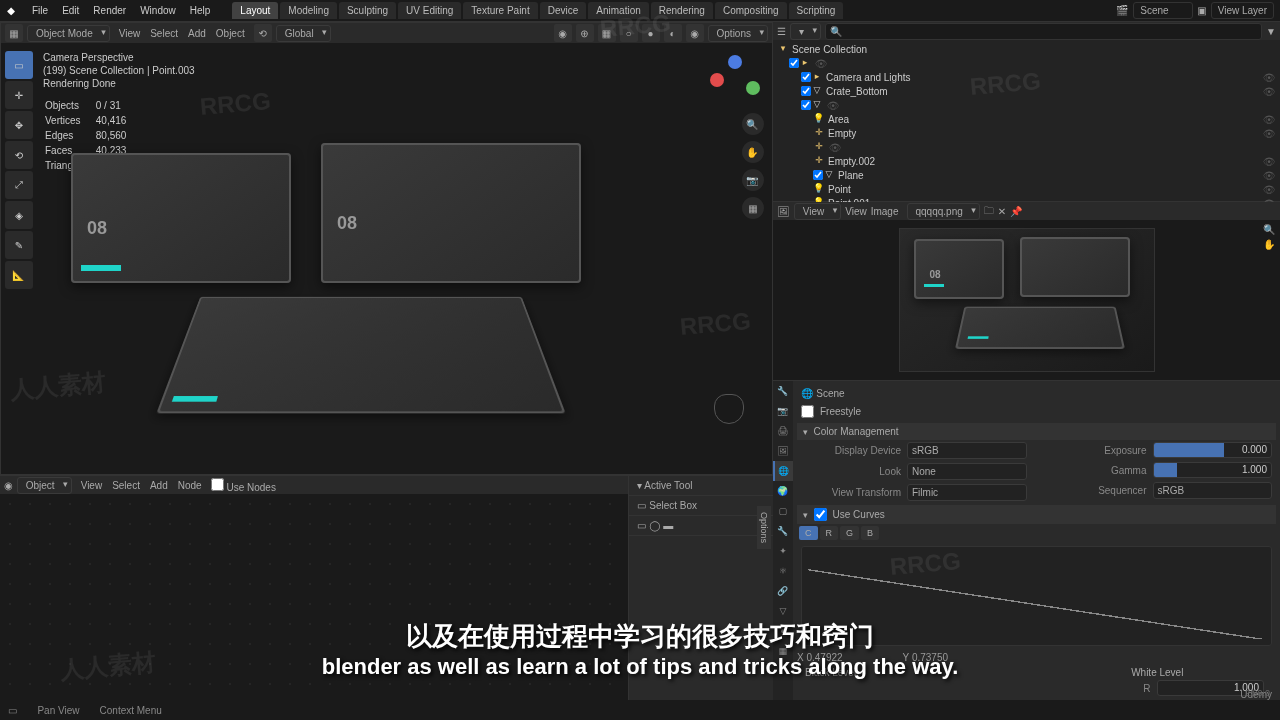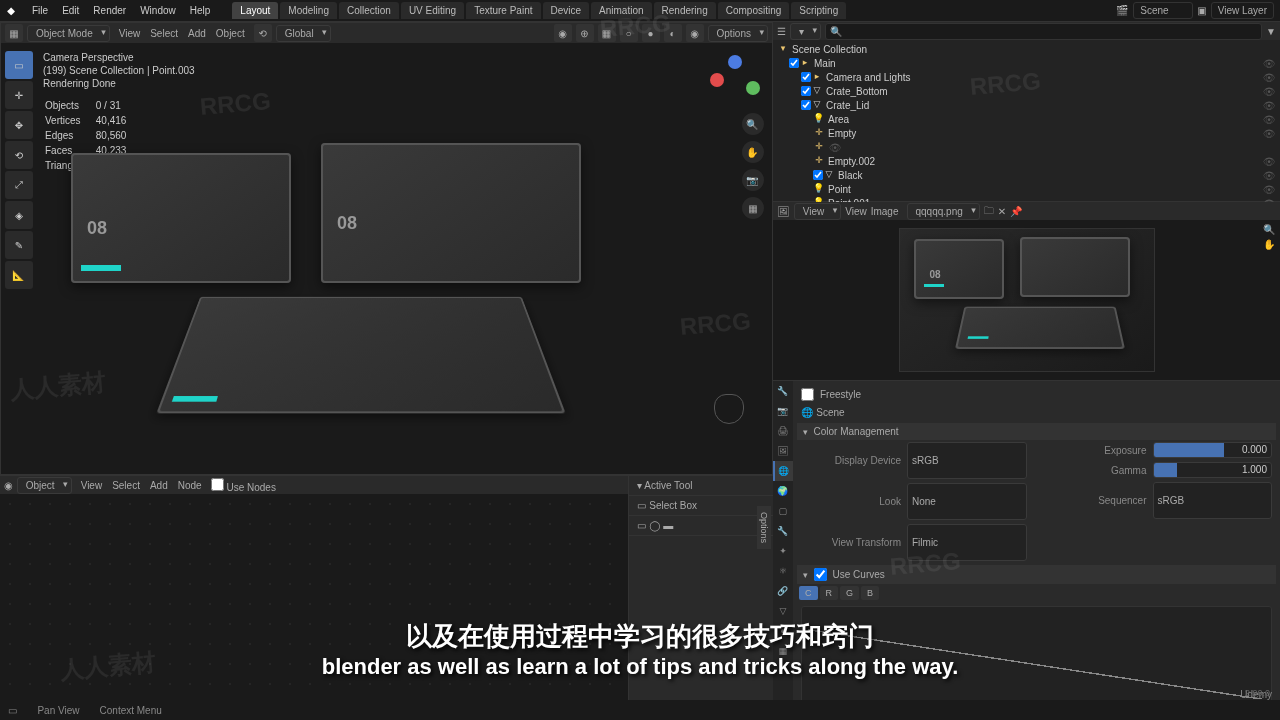--- a/index.html
+++ b/index.html
@@ -70,21 +70,21 @@
 .props-tabs { width: 20px; background: #232323; display: flex; flex-direction: column; }
 .props-tabs .pt { width: 20px; height: 20px; display: flex; align-items: center; justify-content: center; font-size: 9px; color: #888; }
 .props-tabs .pt.active { background: #3a3a3a; border-left: 2px solid #4772b3; }
 .props-body { flex: 1; padding: 4px; overflow: hidden; }
 .props-body .hdr-row { display: flex; align-items: center; padding: 3px 4px; gap: 6px; }
 .props-body .panel { margin: 2px 0; }
 .props-body .panel-hdr { background: #333; padding: 3px 6px; display: flex; align-items: center; gap: 6px; }
 .props-body .panel-hdr::before { content: "▾"; font-size: 9px; }
 .props-body .row { display: flex; align-items: center; padding: 2px 4px; gap: 6px; }
 .props-body .row .lbl { width: 100px; text-align: right; color: #888; }
-.props-body .row .val { flex: 1; background: #222; border: 1px solid #3a3a3a; padding: 12px 4px; border-radius: 3px; position: relative; }
+.props-body .row .val { flex: 1; background: #222; border: 1px solid #3a3a3a; padding: 2px 4px; border-radius: 3px; position: relative; }
 .props-body .row .slider { flex: 1; background: #222; border: 1px solid #3a3a3a; border-radius: 3px; position: relative; height: 16px; overflow: hidden; }
 .props-body .row .slider .fill { position: absolute; left: 0; top: 0; bottom: 0; background: #4772b3; }
 .props-body .row .slider .num { position: absolute; right: 4px; top: 1px; color: #ccc; }
 .curve-ed { height: 100px; background: #222; border: 1px solid #333; margin: 4px; position: relative; border-radius: 3px; }
 .curve-tabs { display: flex; gap: 2px; padding: 2px; }
 .curve-tabs span { padding: 2px 6px; background: #333; border-radius: 2px; font-size: 9px; }
 .curve-tabs span.active { background: #4772b3; }
 .curve-line { position: absolute; left: 6px; right: 6px; bottom: 6px; top: 22px; }
 .curve-line::after { content: ""; position: absolute; left: 0; bottom: 0; right: 0; top: 0; background: linear-gradient(to top right, transparent 49%, #888 49%, #888 50%, transparent 50%); }
 .footer { position: absolute; bottom: 0; left: 0; right: 0; height: 20px; background: #1a1a1a; display: flex; align-items: center; padding: 0 8px; gap: 20px; color: #888; }
@@ -104,21 +104,21 @@
   <div class="menu" id="top-menu">
       <span>File</span>
       <span>Edit</span>
       <span>Render</span>
       <span>Window</span>
       <span>Help</span>
     </div>
   <div class="tabs" id="workspace-tabs">
       <span class="active">Layout</span>
       <span>Modeling</span>
-      <span>Collection</span>
+      <span>Sculpting</span>
       <span>UV Editing</span>
       <span>Texture Paint</span>
       <span>Device</span>
       <span>Animation</span>
       <span>Rendering</span>
       <span>Compositing</span>
       <span>Scripting</span>
     </div>
   <div class="right">
     <span>🎬</span>
@@ -244,42 +244,40 @@
       </div>
       <div class="out-tree" id="out-tree">
           <div class="out-row">
             <span class="ic">▾</span>
             <span class="nm">Scene Collection</span>
           </div>
           <div class="out-row">
             <span class="indent" style="width:12px"></span>
             <input type="checkbox" checked="" style="width: 10px; height: 10px;">
             <span class="ic coll">▸</span>
-            <span class="nm">Main</span>
             <span class="vis">👁</span>
           </div>
           <div class="out-row">
             <span class="indent" style="width:24px"></span>
             <input type="checkbox" checked="" style="width: 10px; height: 10px;">
             <span class="ic coll">▸</span>
             <span class="nm">Camera and Lights</span>
             <span class="vis">👁</span>
           </div>
           <div class="out-row">
             <span class="indent" style="width:24px"></span>
             <input type="checkbox" checked="" style="width: 10px; height: 10px;">
             <span class="ic mesh">▽</span>
             <span class="nm">Crate_Bottom</span>
             <span class="vis">👁</span>
           </div>
           <div class="out-row">
             <span class="indent" style="width:24px"></span>
             <input type="checkbox" checked="" style="width: 10px; height: 10px;">
             <span class="ic mesh">▽</span>
-            <span class="nm">Crate_Lid</span>
             <span class="vis">👁</span>
           </div>
           <div class="out-row">
             <span class="indent" style="width:36px"></span>
             <span class="ic light">💡</span>
             <span class="nm">Area</span>
             <span class="vis">👁</span>
           </div>
           <div class="out-row">
             <span class="indent" style="width:36px"></span>
@@ -295,21 +293,21 @@
           <div class="out-row">
             <span class="indent" style="width:36px"></span>
             <span class="ic empty">✛</span>
             <span class="nm">Empty.002</span>
             <span class="vis">👁</span>
           </div>
           <div class="out-row">
             <span class="indent" style="width:36px"></span>
             <input type="checkbox" checked="" style="width: 10px; height: 10px;">
             <span class="ic mesh">▽</span>
-            <span class="nm">Black</span>
+            <span class="nm">Plane</span>
             <span class="vis">👁</span>
           </div>
           <div class="out-row">
             <span class="indent" style="width:36px"></span>
             <span class="ic light">💡</span>
             <span class="nm">Point</span>
             <span class="vis">👁</span>
           </div>
           <div class="out-row">
             <span class="indent" style="width:36px"></span>
@@ -362,25 +360,25 @@
         <div class="pt">🔧</div>
         <div class="pt">✦</div>
         <div class="pt">⚛</div>
         <div class="pt">🔗</div>
         <div class="pt">▽</div>
         <div class="pt">●</div>
         <div class="pt">▦</div>
       </div>
       <div class="props-body">
         <div class="hdr-row">
+            <span>🌐 <span>Scene</span></span>
+          </div>
+        <div class="hdr-row">
             <input type="checkbox" style=""> 
             <span>Freestyle</span>
-          </div>
-        <div class="hdr-row">
-            <span>🌐 <span>Scene</span></span>
           </div>
         <div class="panel">
           <div class="panel-hdr">Color Management</div>
           <div style="display:flex;gap:12px">
             <div style="flex:1">
               <div class="row">
                   <span class="lbl">Display Device</span>
                   <span class="val">sRGB</span>
                 </div>
               <div class="row">

